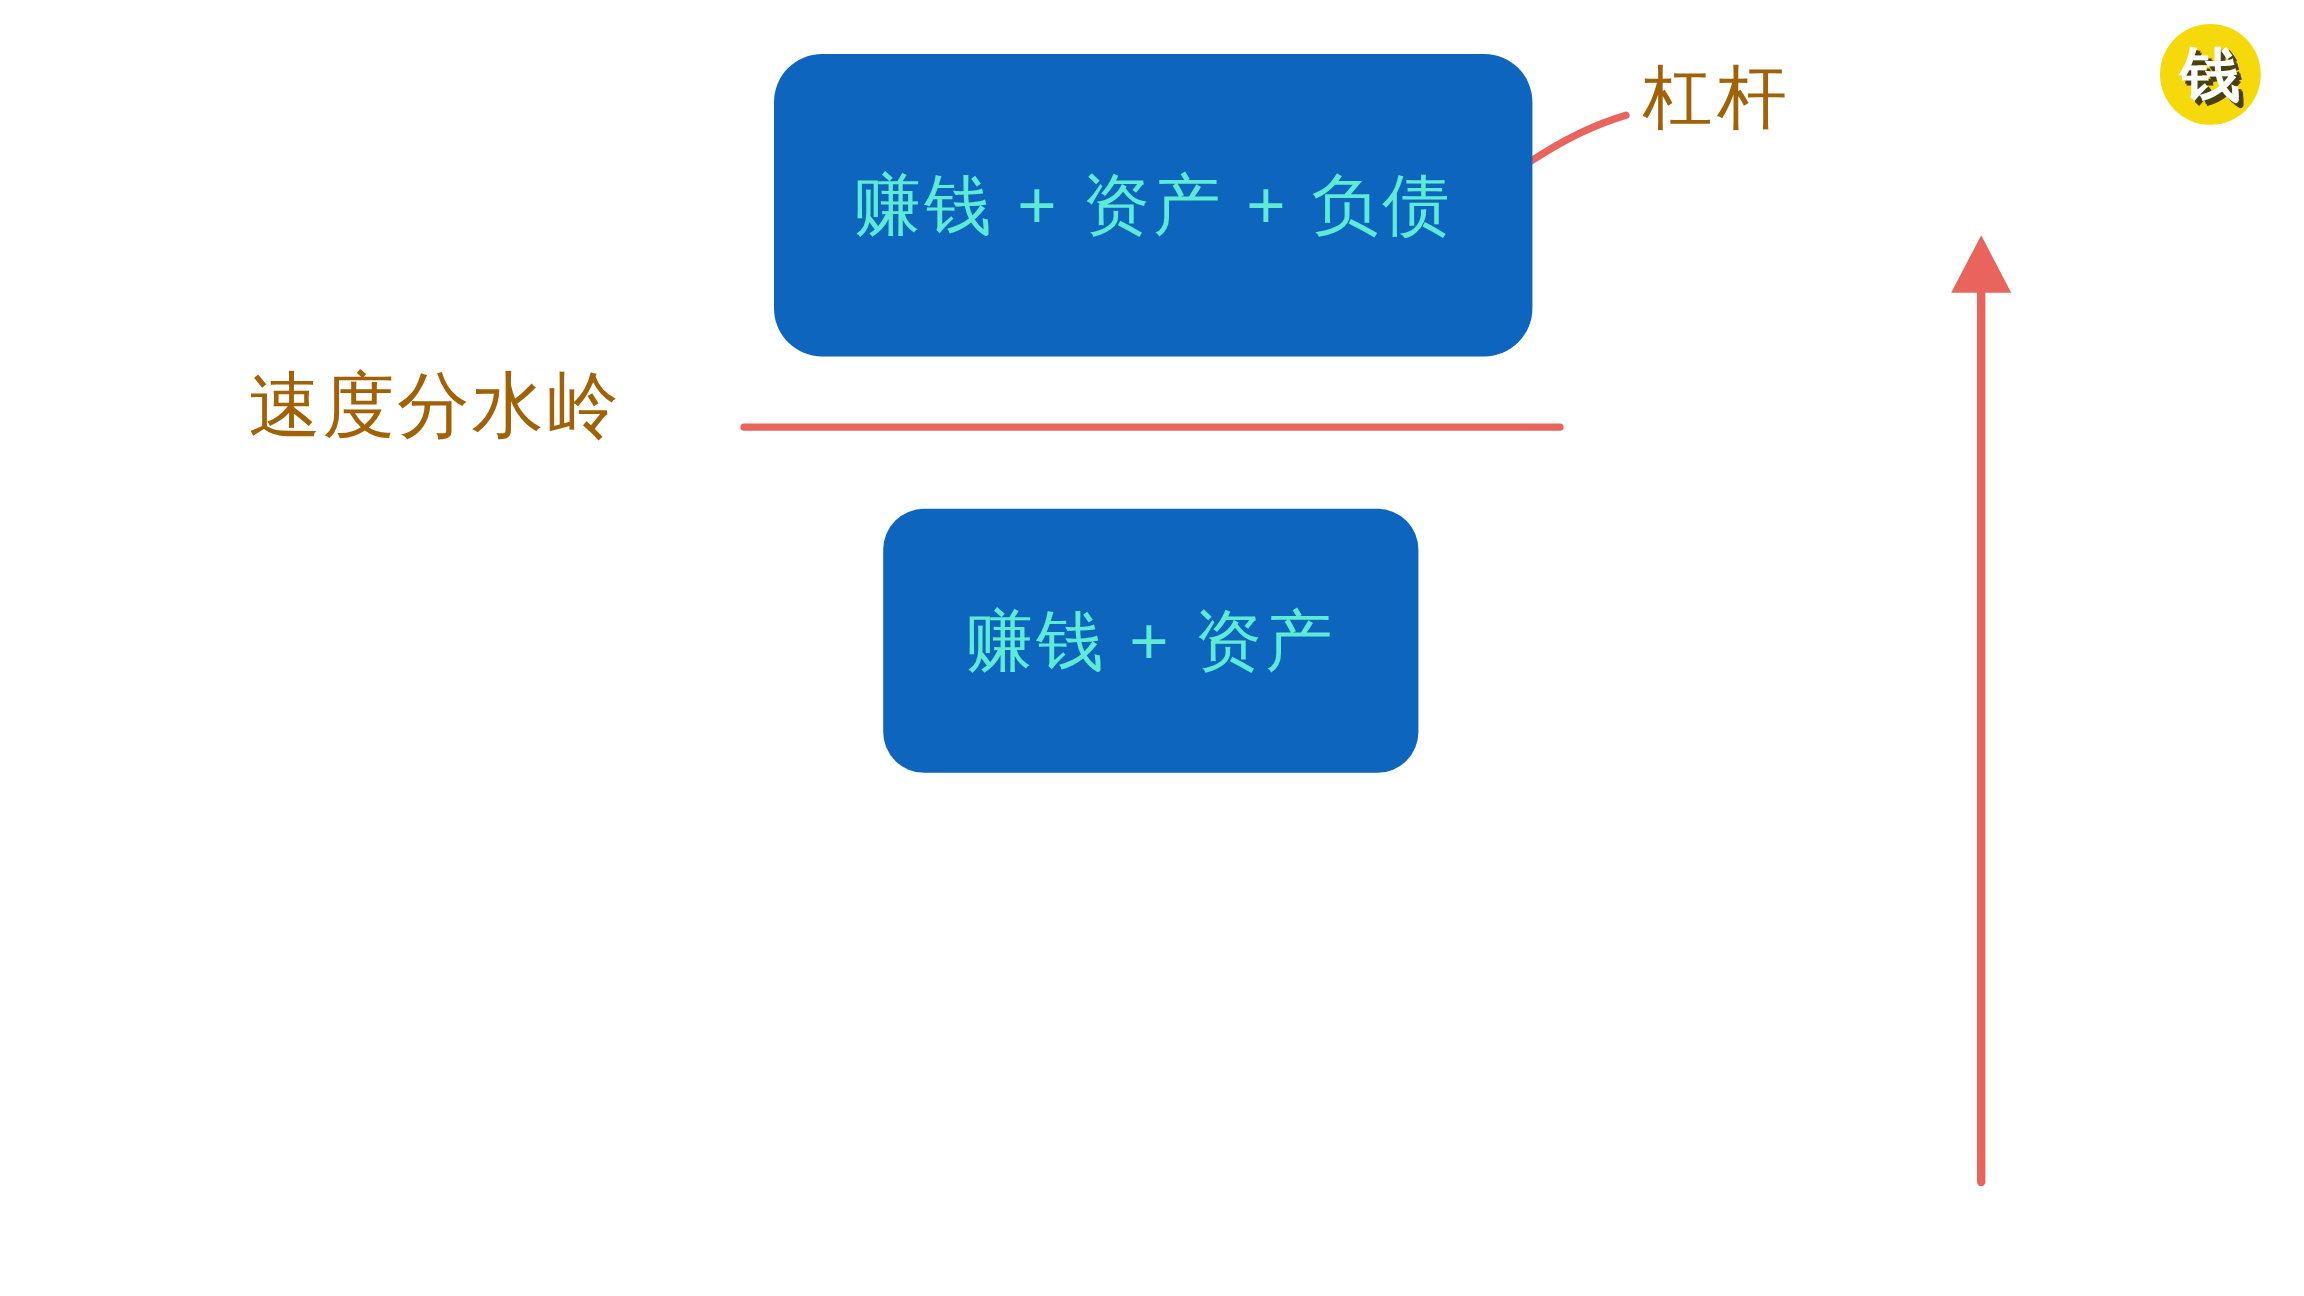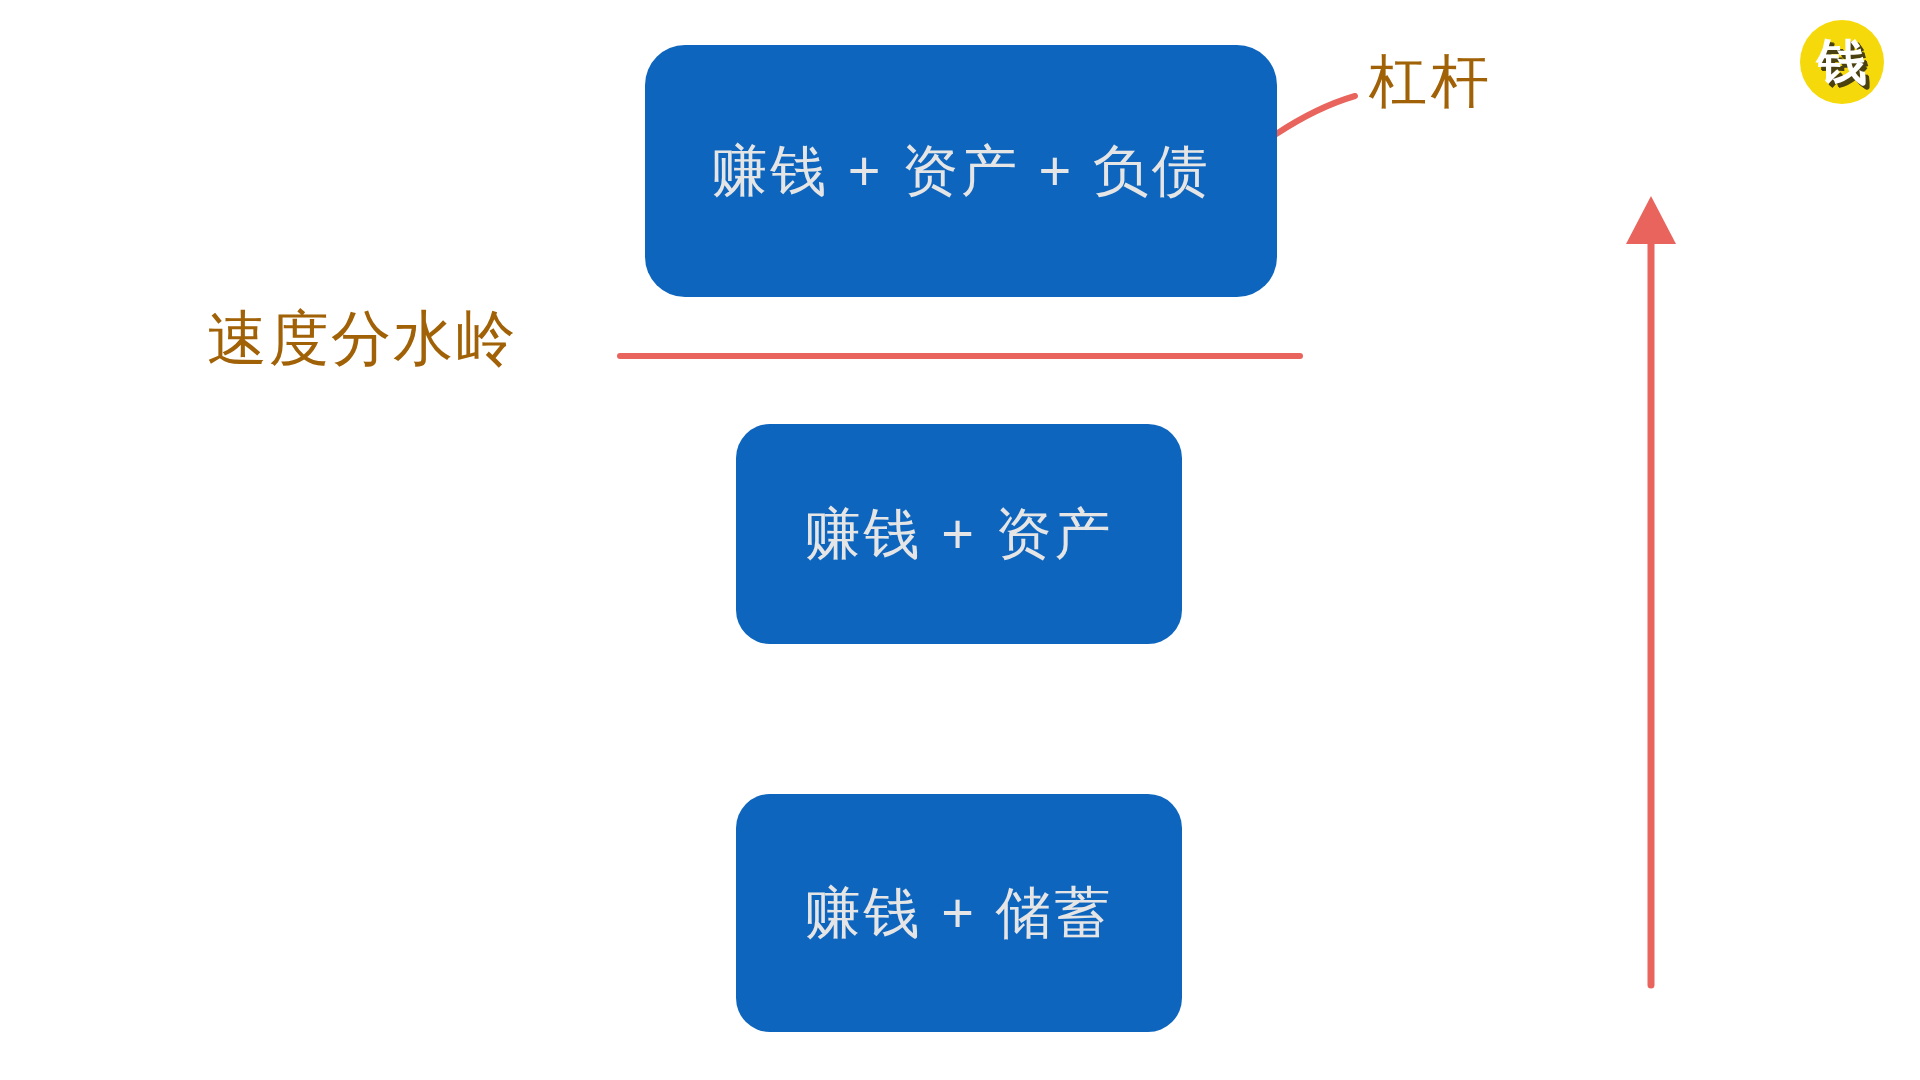--- a/index.html
+++ b/index.html
@@ -23,21 +23,21 @@
   .card {
     position: absolute;
     background: #0d65be;
     border-radius: 34px;
     display: flex;
     align-items: center;
     justify-content: center;
     box-sizing: border-box;
   }
   .card-label {
-    color: #e5e5e5;
+    color: #5eead4;
     font-family: "Liberation Sans", "DejaVu Sans", sans-serif;
     font-size: 56px;
     font-weight: 400;
     letter-spacing: 3px;
     line-height: 1;
     white-space: nowrap;
     user-select: none;
   }
 
   #card-top    { left: 645px; top: 45px;  width: 632px; height: 252px; border-radius: 40px; }
@@ -117,23 +117,20 @@
   </svg>
 
   <div class="card" id="card-top">
     <span class="card-label">赚钱 + 资产 + 负债</span>
   </div>
 
   <div class="card" id="card-middle">
     <span class="card-label">赚钱 + 资产</span>
   </div>
 
-  <div class="card" id="card-bottom">
-    <span class="card-label">赚钱 + 储蓄</span>
-  </div>
 
   <div class="handwritten" id="label-divider">速度分水岭</div>
 
   <div class="handwritten" id="label-leverage">杠杆</div>
 
   <div id="logo-badge">
     <span class="logo-glyph">钱</span>
   </div>
 
 </div>

